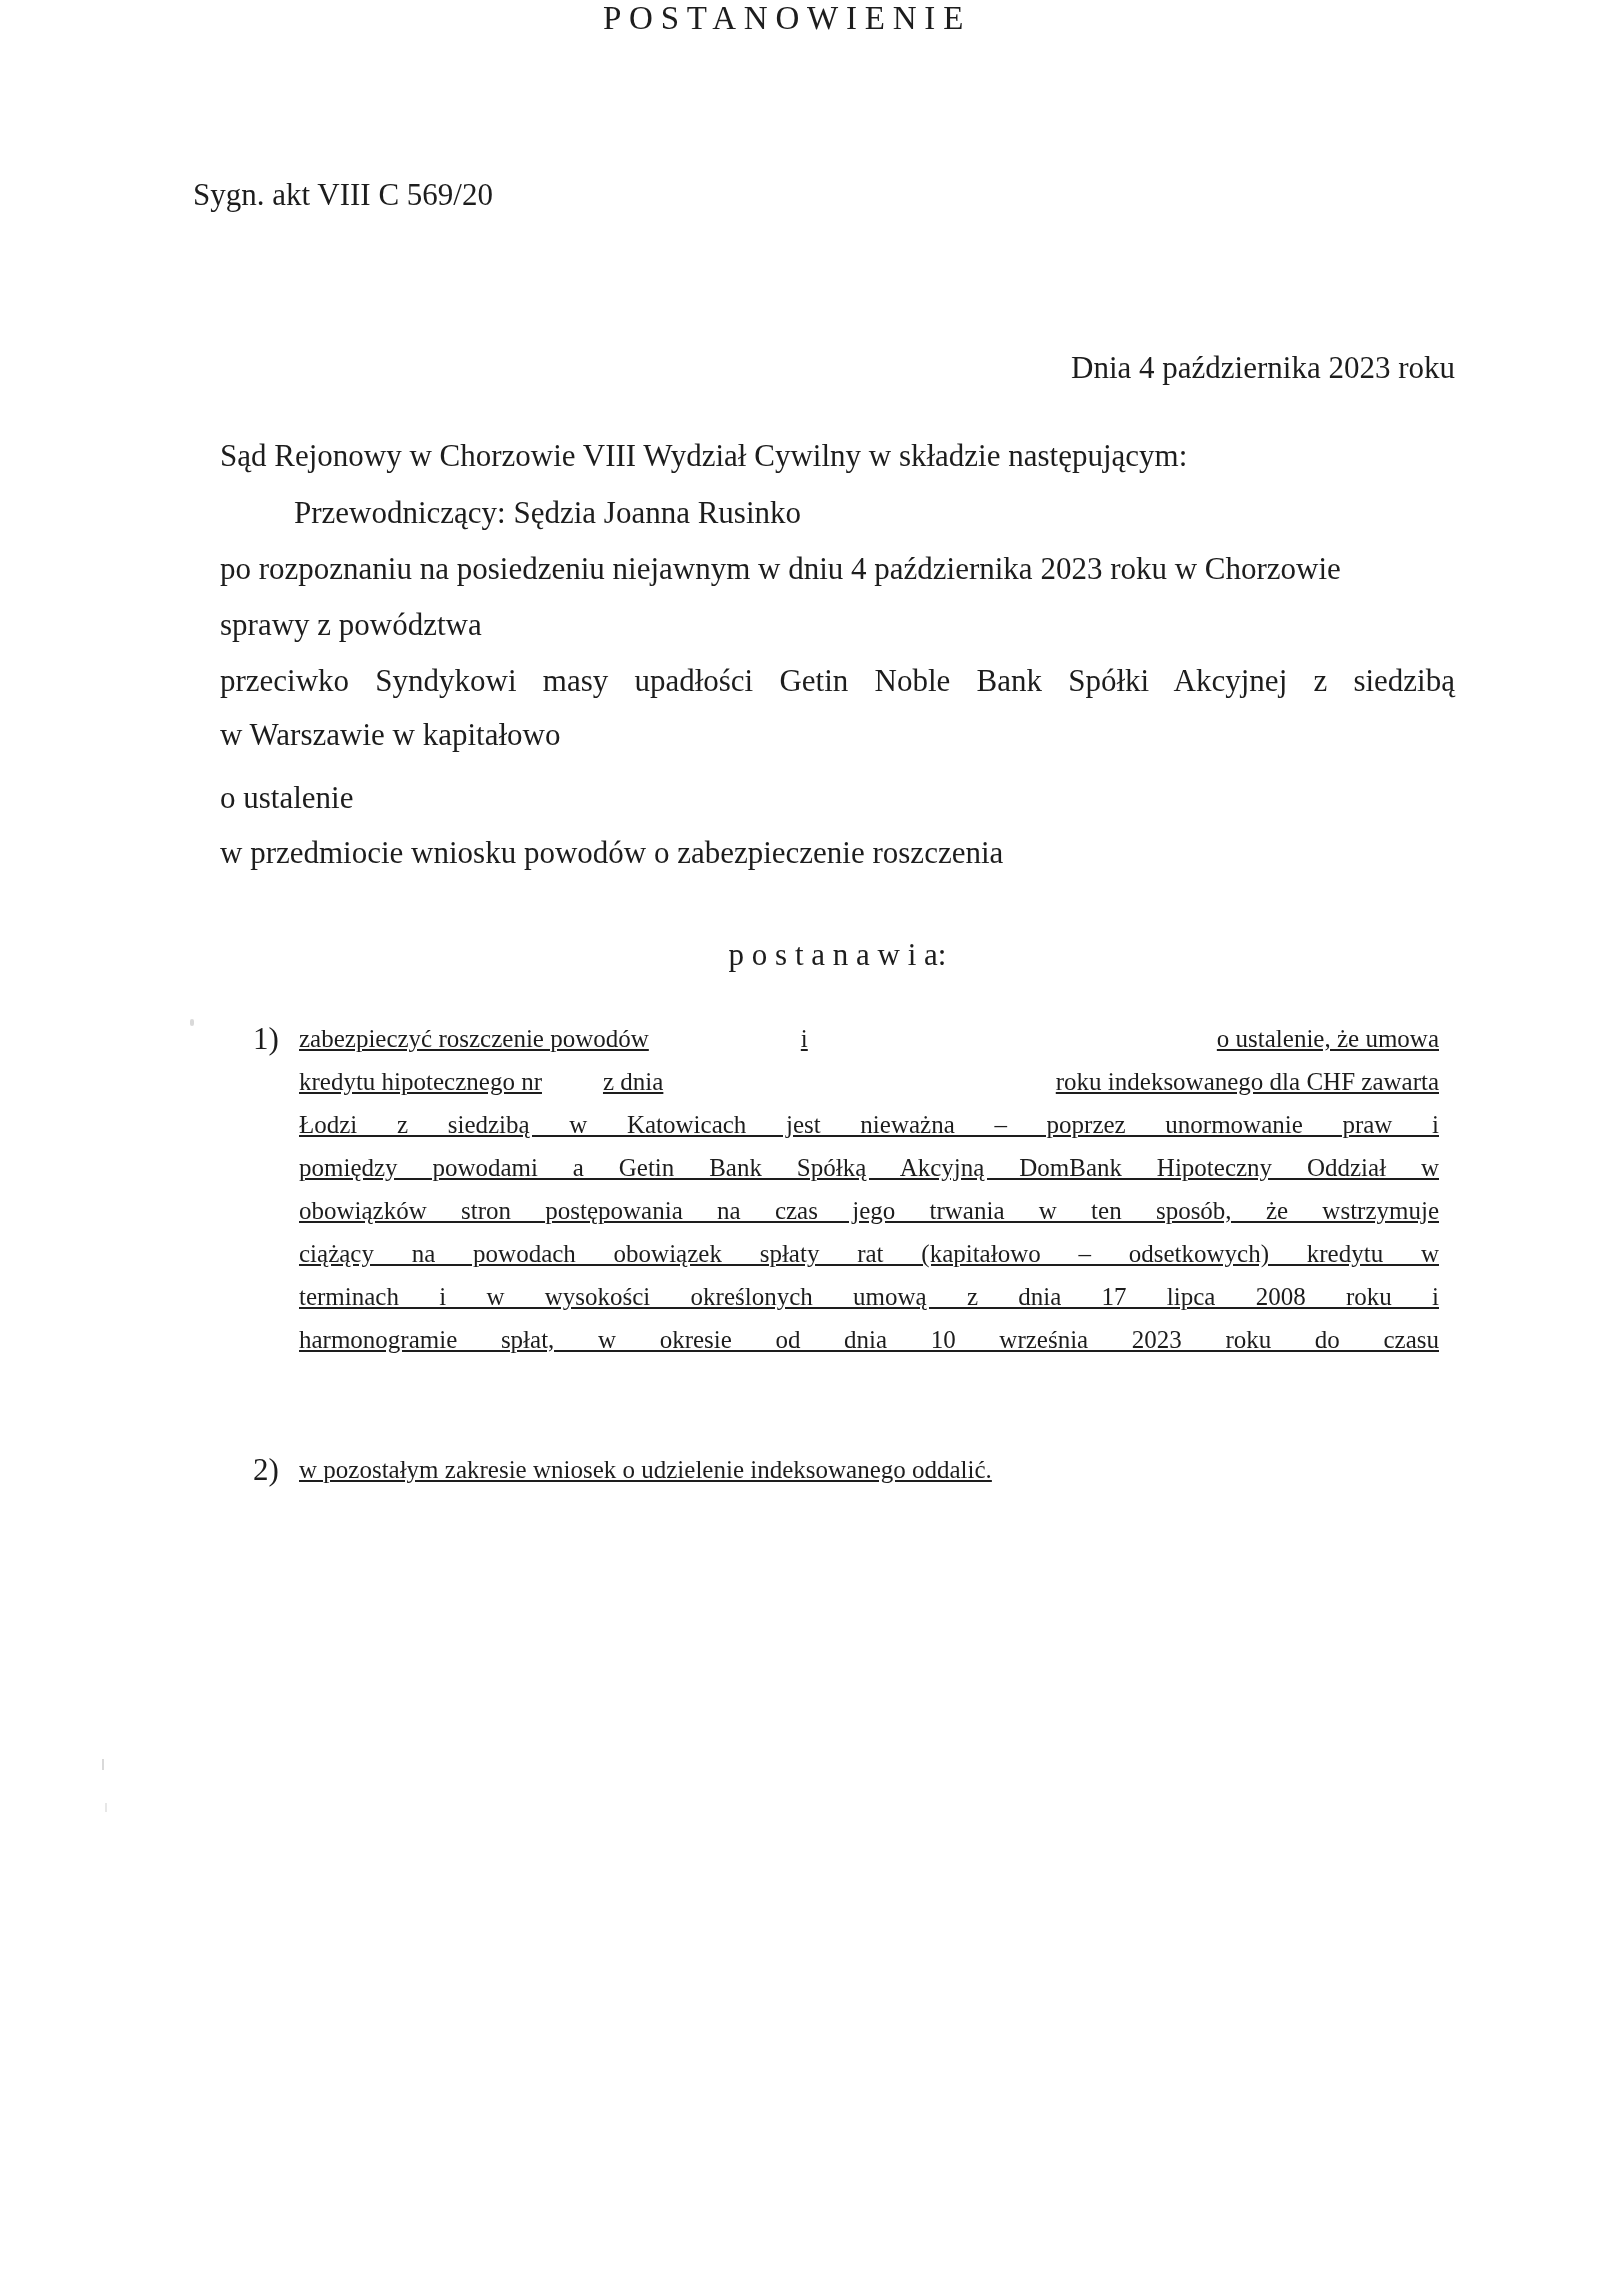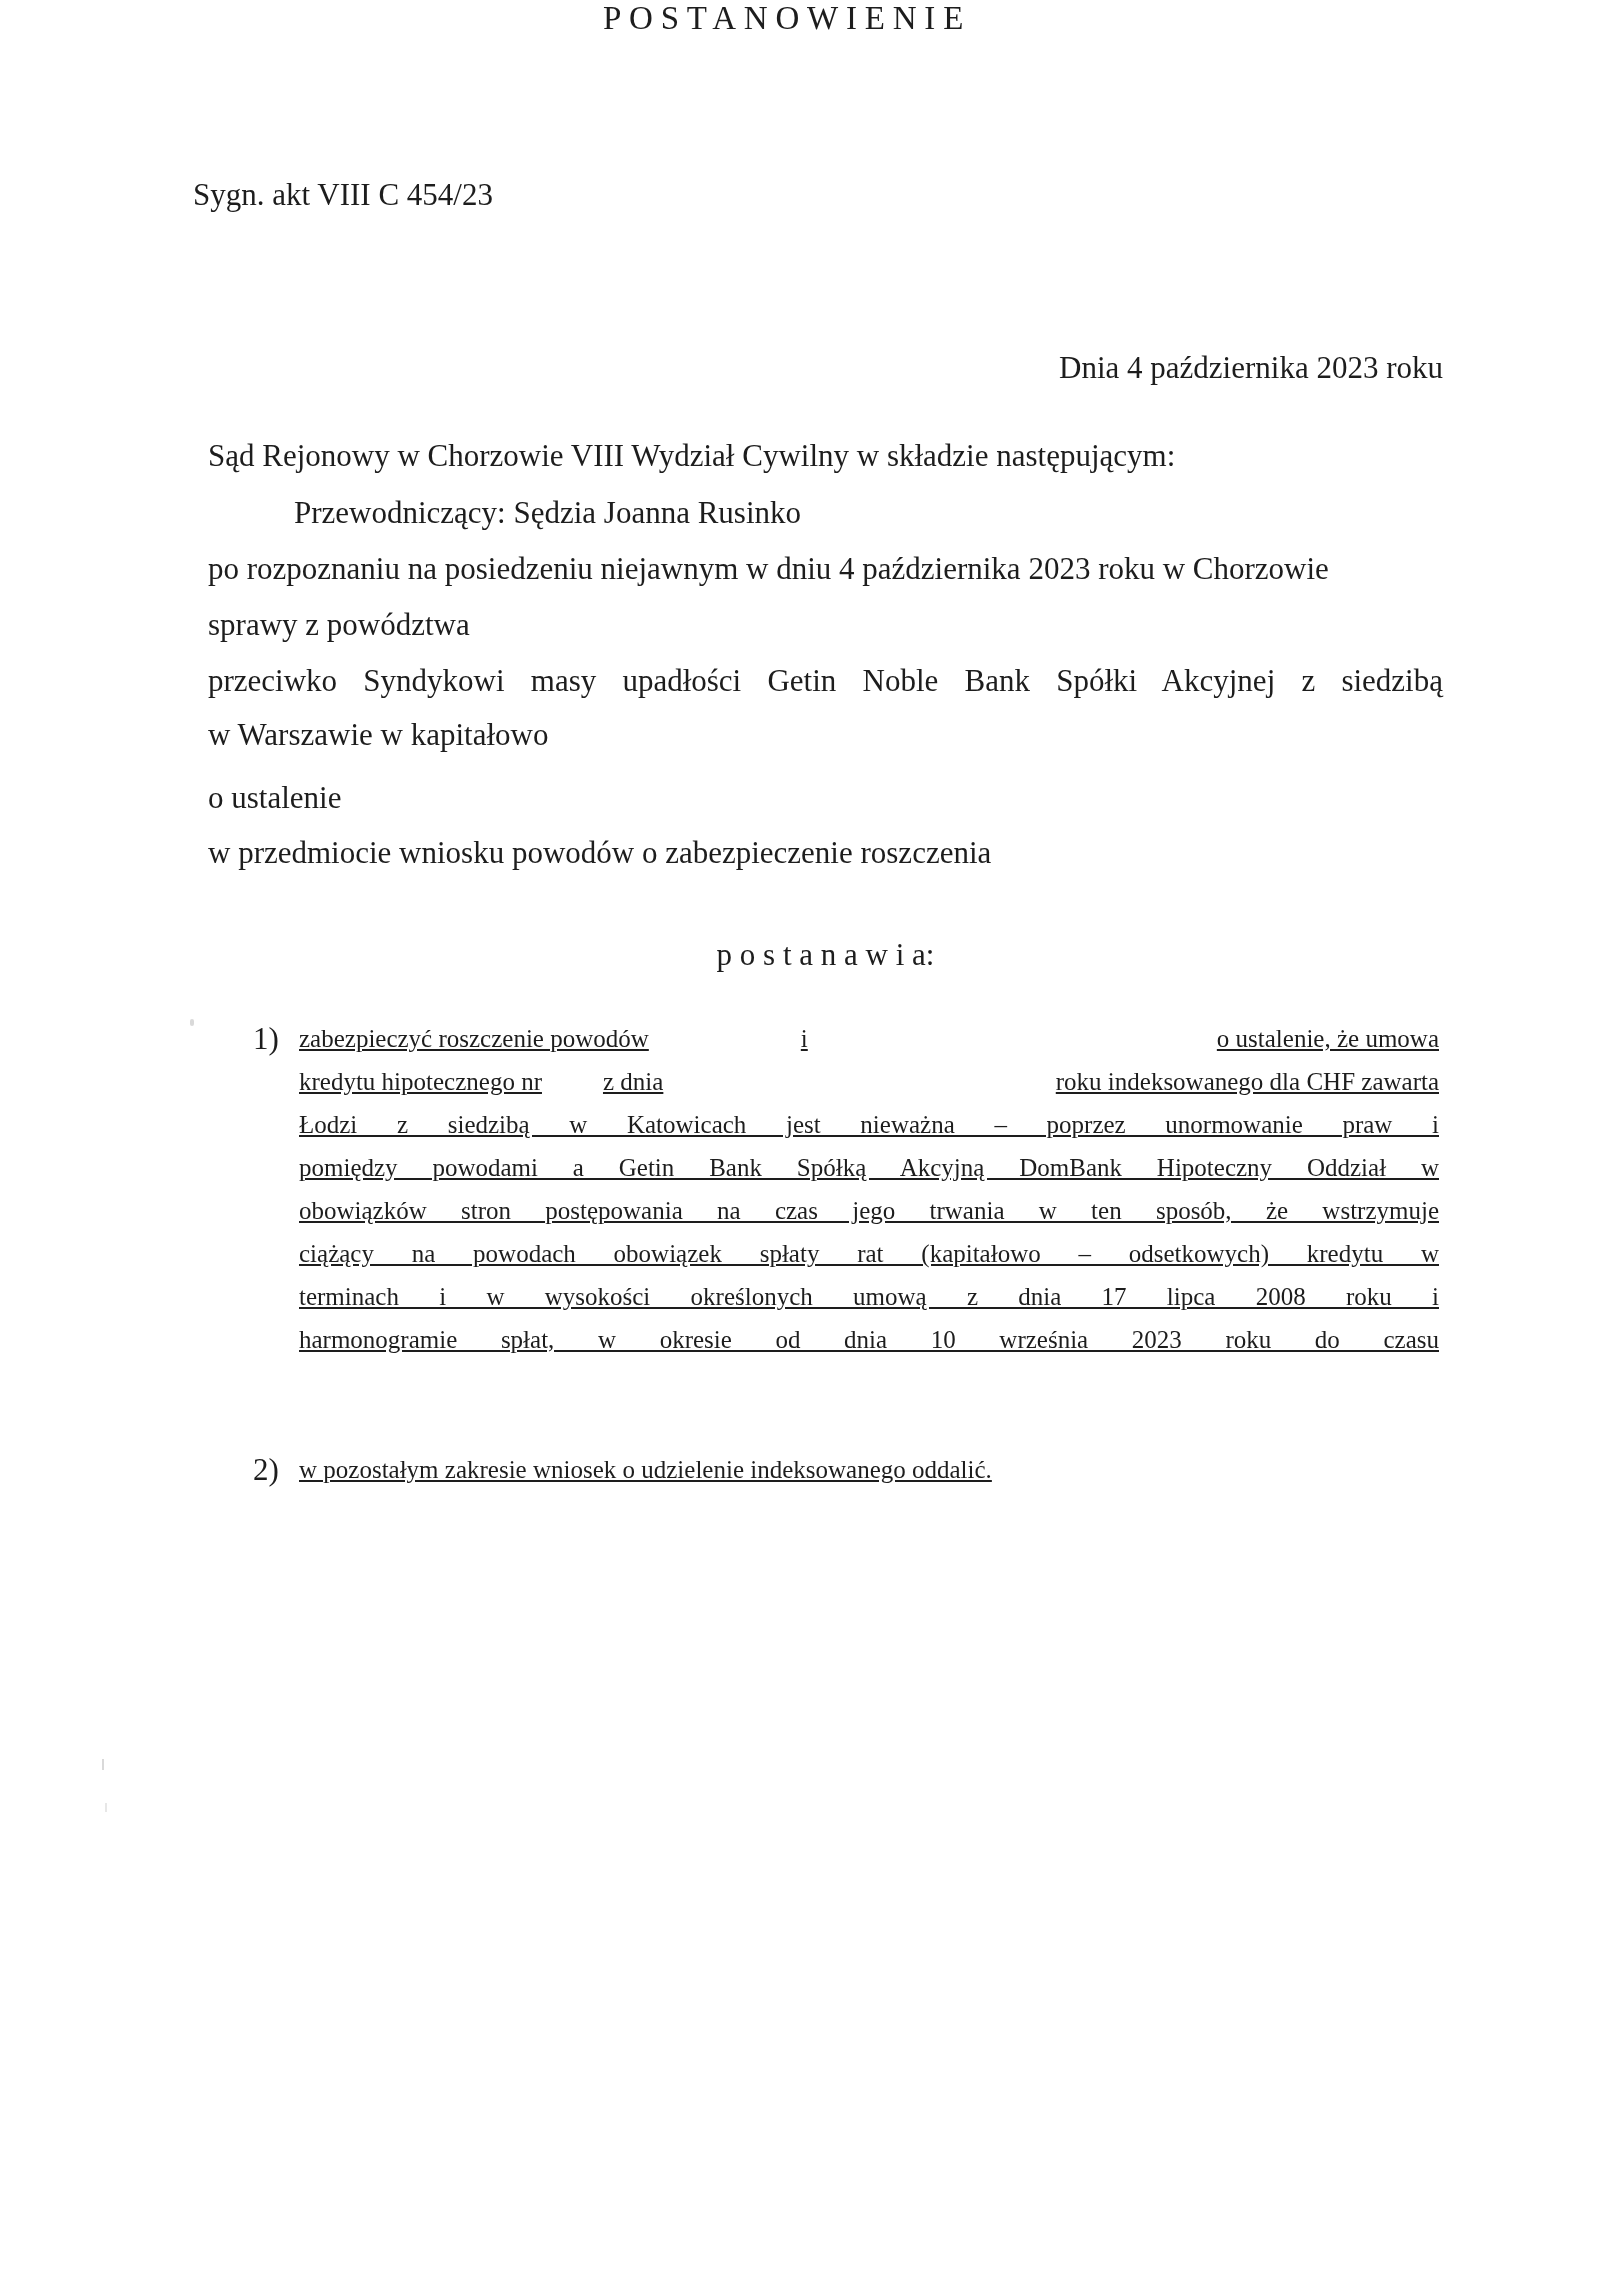--- a/index.html
+++ b/index.html
@@ -7,21 +7,21 @@
     position: relative;
     width: 1620px;
     height: 2292px;
     background: #ffffff;
     font-family: "Liberation Serif", "DejaVu Serif", serif;
     color: #1d1d1d;
     overflow: hidden;
   }
   .ln {
     position: absolute;
-    left: 208px;
+    left: 220px;
     width: 1235px;
     font-size: 31px;
     line-height: 1.25;
     white-space: nowrap;
   }
   
   .just {
     white-space: normal;
     text-align: justify;
     text-align-last: justify;
@@ -71,21 +71,21 @@
   .speck { position: absolute; background: #b9b9b9; opacity: .55; }
   .speck-1 { left: 190px; top: 1019px; width: 3.9px; height: 6.9px; border-radius: 2px; }
   .speck-2 { left: 102px; top: 1759px; width: 2px; height: 10.8px; }
   .speck-3 { left: 105px; top: 1803px; width: 2px; height: 8.8px; opacity: .35; }
 </style>
 </head>
 <body>
 
 <div class="sheet">
 
-  <div class="ln case-number">Sygn. akt VIII C 454/23</div>
+  <div class="ln case-number">Sygn. akt VIII C 569/20</div>
 
   <div class="doc-title">POSTANOWIENIE</div>
 
   <div class="ln date-line right">Dnia 4 października 2023 roku</div>
 
   <div class="ln court-line">Sąd Rejonowy w Chorzowie VIII Wydział Cywilny w składzie następującym:</div>
 
   <div class="ln presiding-line">Przewodniczący: Sędzia Joanna Rusinko</div>
 
   <div class="ln hearing-line">po rozpoznaniu na posiedzeniu niejawnym w dniu 4 października 2023 roku w Chorzowie</div>

